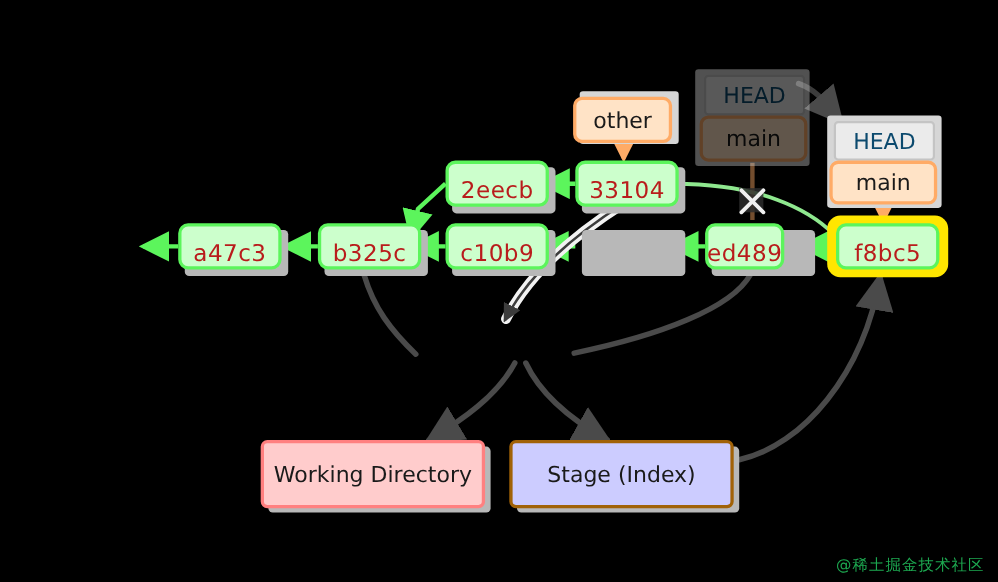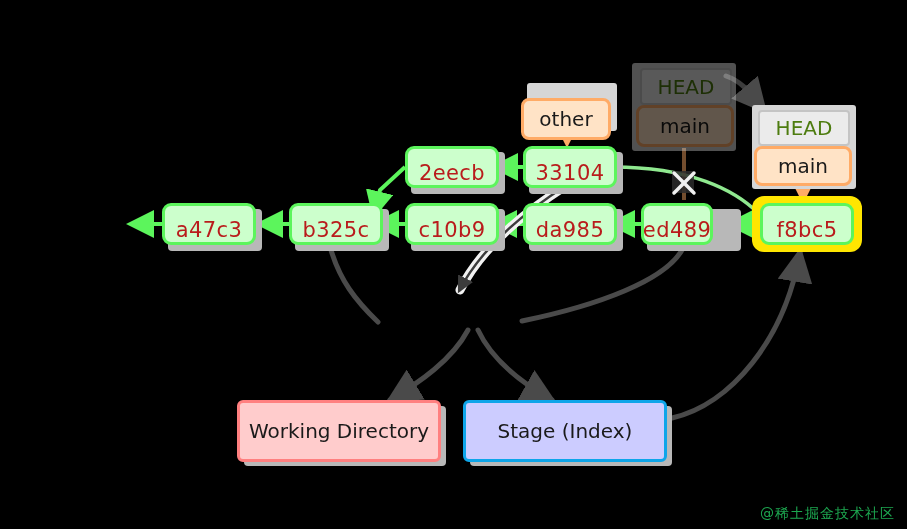--- a/index.html
+++ b/index.html
@@ -60,21 +60,21 @@
     border: 3px solid #ffab66;
     border-radius: 8px;
     color: #1a1a1a;
     font-size: 20px;
   }
   
   .headlbl {
     background: #ebebeb;
     border: 2px solid #c4c4c4;
     border-radius: 4px;
-    color: #4d7c0f;
+    color: #0c4a6e;
     font-size: 20px;
   }
   
   .panel {
     position: absolute;
     background: #d6d6d6;
     border-radius: 3px;
   }
   .ghost { opacity: .38; }
 
@@ -83,21 +83,21 @@
     border-radius: 6px;
     font-size: 20px;
     color: #1a1a1a;
   }
   .area.wd {
     background: #ffcccc;
     border: 3px solid #ff8080;
   }
   .area.stage {
     background: #ccccff;
-    border: 3px solid #0ea5e9;
+    border: 3px solid #a16207;
   }
 
   .watermark {
     position: absolute;
     right: 12px;
     bottom: 6px;
     color: #22c55e;
     font-size: 14px;
     letter-spacing: 1px;
     opacity: .85;
@@ -178,23 +178,20 @@
   <div class="node commit" style="left:289px;top:203px;width:94px;height:42px;">
     <span>b325c</span>
   </div>
 
   <div class="shadow" style="left:411px;top:209px;width:94px;height:42px;"></div>
   <div class="node commit" style="left:405px;top:203px;width:94px;height:42px;">
     <span>c10b9</span>
   </div>
 
   <div class="shadow" style="left:529px;top:209px;width:94px;height:42px;"></div>
-  <div class="node commit" style="left:523px;top:203px;width:94px;height:42px;">
-    <span>da985</span>
-  </div>
 
   <div class="shadow" style="left:647px;top:209px;width:94px;height:42px;"></div>
   <div class="node commit" style="left:641px;top:203px;width:72px;height:42px;">
     <span>ed489</span>
   </div>
 
   <div class="glow" style="left:752px;top:196px;width:110px;height:56px;"></div>
   <div class="node commit" style="left:760px;top:203px;width:94px;height:42px;">
     <span>f8bc5</span>
   </div>
@@ -203,21 +200,21 @@
   <div class="node commit" style="left:405px;top:146px;width:94px;height:42px;">
     <span>2eecb</span>
   </div>
 
   <div class="shadow" style="left:529px;top:152px;width:94px;height:42px;"></div>
   <div class="node commit" style="left:523px;top:146px;width:94px;height:42px;">
     <span>33104</span>
   </div>
 
   <div class="panel" style="left:527px;top:83px;width:90px;height:48px;"></div>
-  <div class="node ref" style="left:521px;top:88px;width:90px;height:42px;margin-top:10px;">
+  <div class="node ref" style="left:521px;top:88px;width:90px;height:42px;">
     <span>other</span>
   </div>
 
   <div class="ghost">
     <div class="panel" style="left:632px;top:63px;width:104px;height:88px;"></div>
     <div class="node headlbl" style="left:640px;top:68px;width:92px;height:37px;">
       <span>HEAD</span>
     </div>
     <div class="node ref" style="left:636px;top:105px;width:98px;height:42px;">
       <span>main</span>

